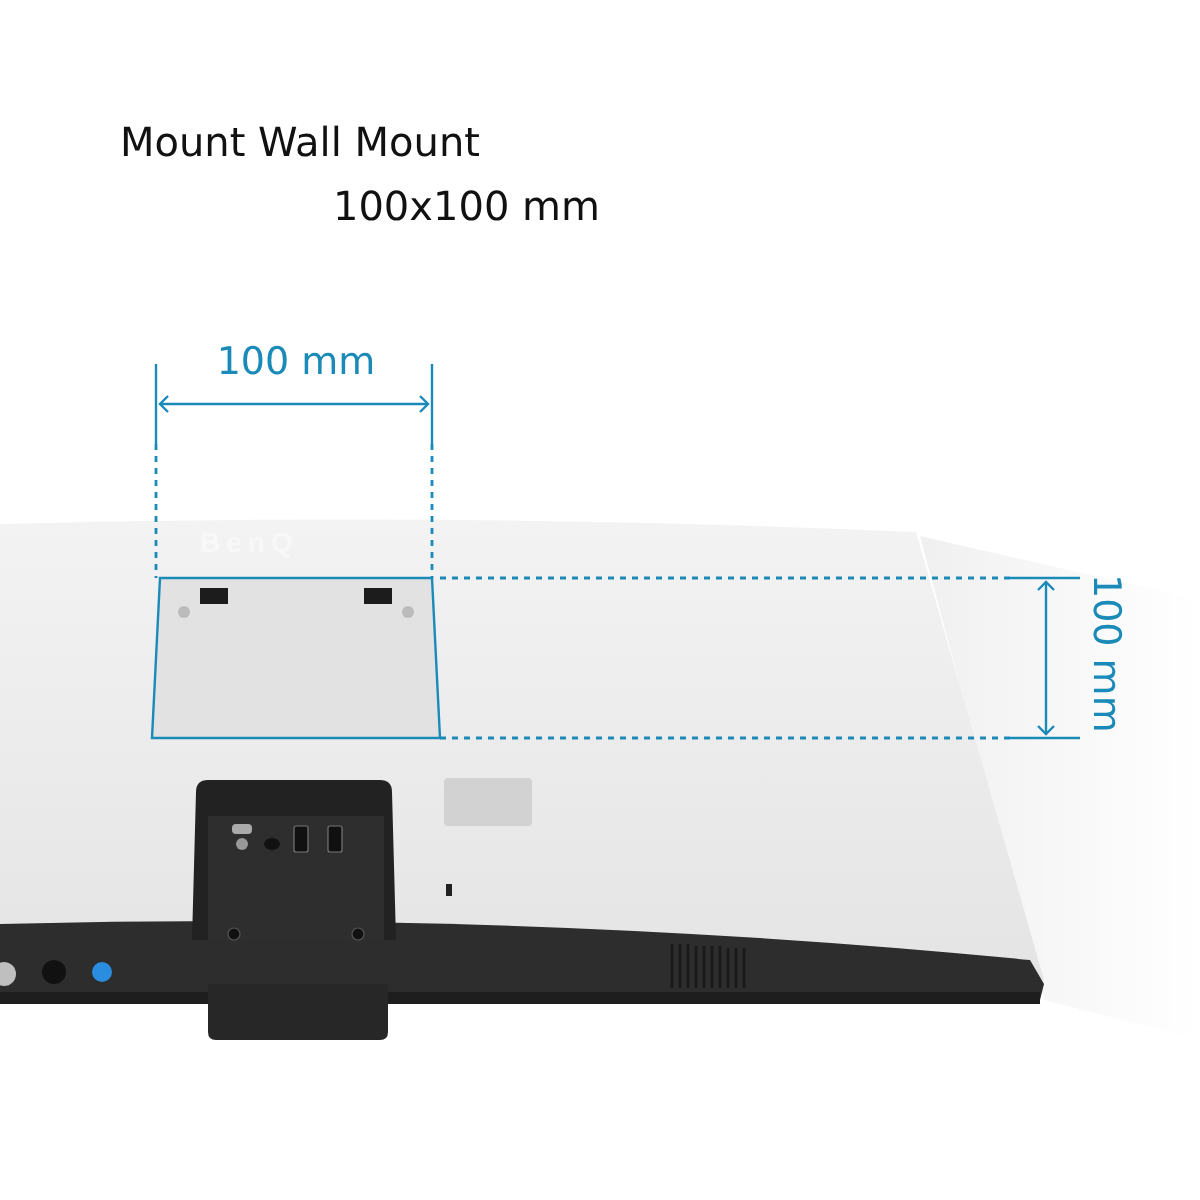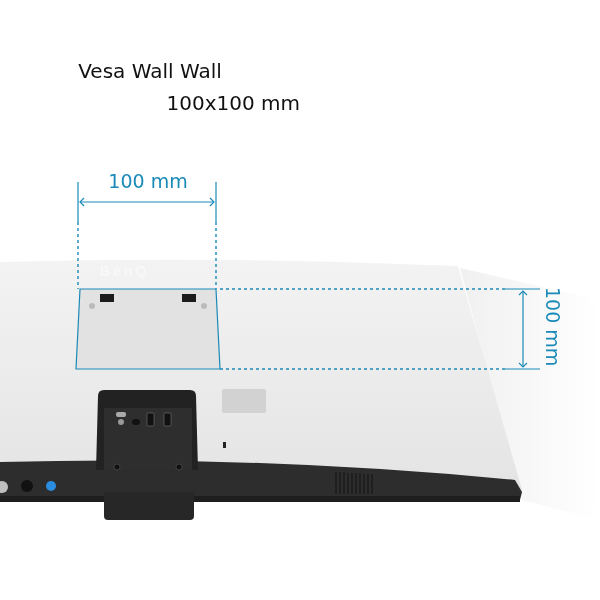--- a/index.html
+++ b/index.html
@@ -7,21 +7,21 @@
   .title{position:absolute;left:0;width:300px;text-align:center;color:#111;font-size:20px;line-height:26px;}
   .t1{top:58px;}
   .t2{top:90px;text-align:right;}
   .dim-label-h{position:absolute;left:78px;width:140px;text-align:center;top:170px;font-size:19px;color:#1a8ab8;}
   .dim-label-v{position:absolute;left:523px;top:282px;width:60px;height:90px;font-size:19px;color:#1a8ab8;writing-mode:vertical-rl;text-align:center;line-height:60px;}
   svg.scene{position:absolute;left:0;top:0;}
 </style>
 </head>
 <body>
 
-<div class="title t1">Vesa Wall Wall</div>
+<div class="title t1">Mount Wall Mount</div>
 <div class="title t2">100x100 mm</div>
 
 <svg class="scene" width="600" height="600" viewBox="0 0 600 600">
   <defs>
     <linearGradient id="bodyG" x1="0" y1="0" x2="0" y2="1">
       <stop offset="0" stop-color="#f3f3f3"></stop>
       <stop offset="1" stop-color="#e4e4e4"></stop>
     </linearGradient>
     <linearGradient id="shade" x1="0" y1="0" x2="1" y2="0">
       <stop offset="0" stop-color="#000" stop-opacity="0.06"></stop>

